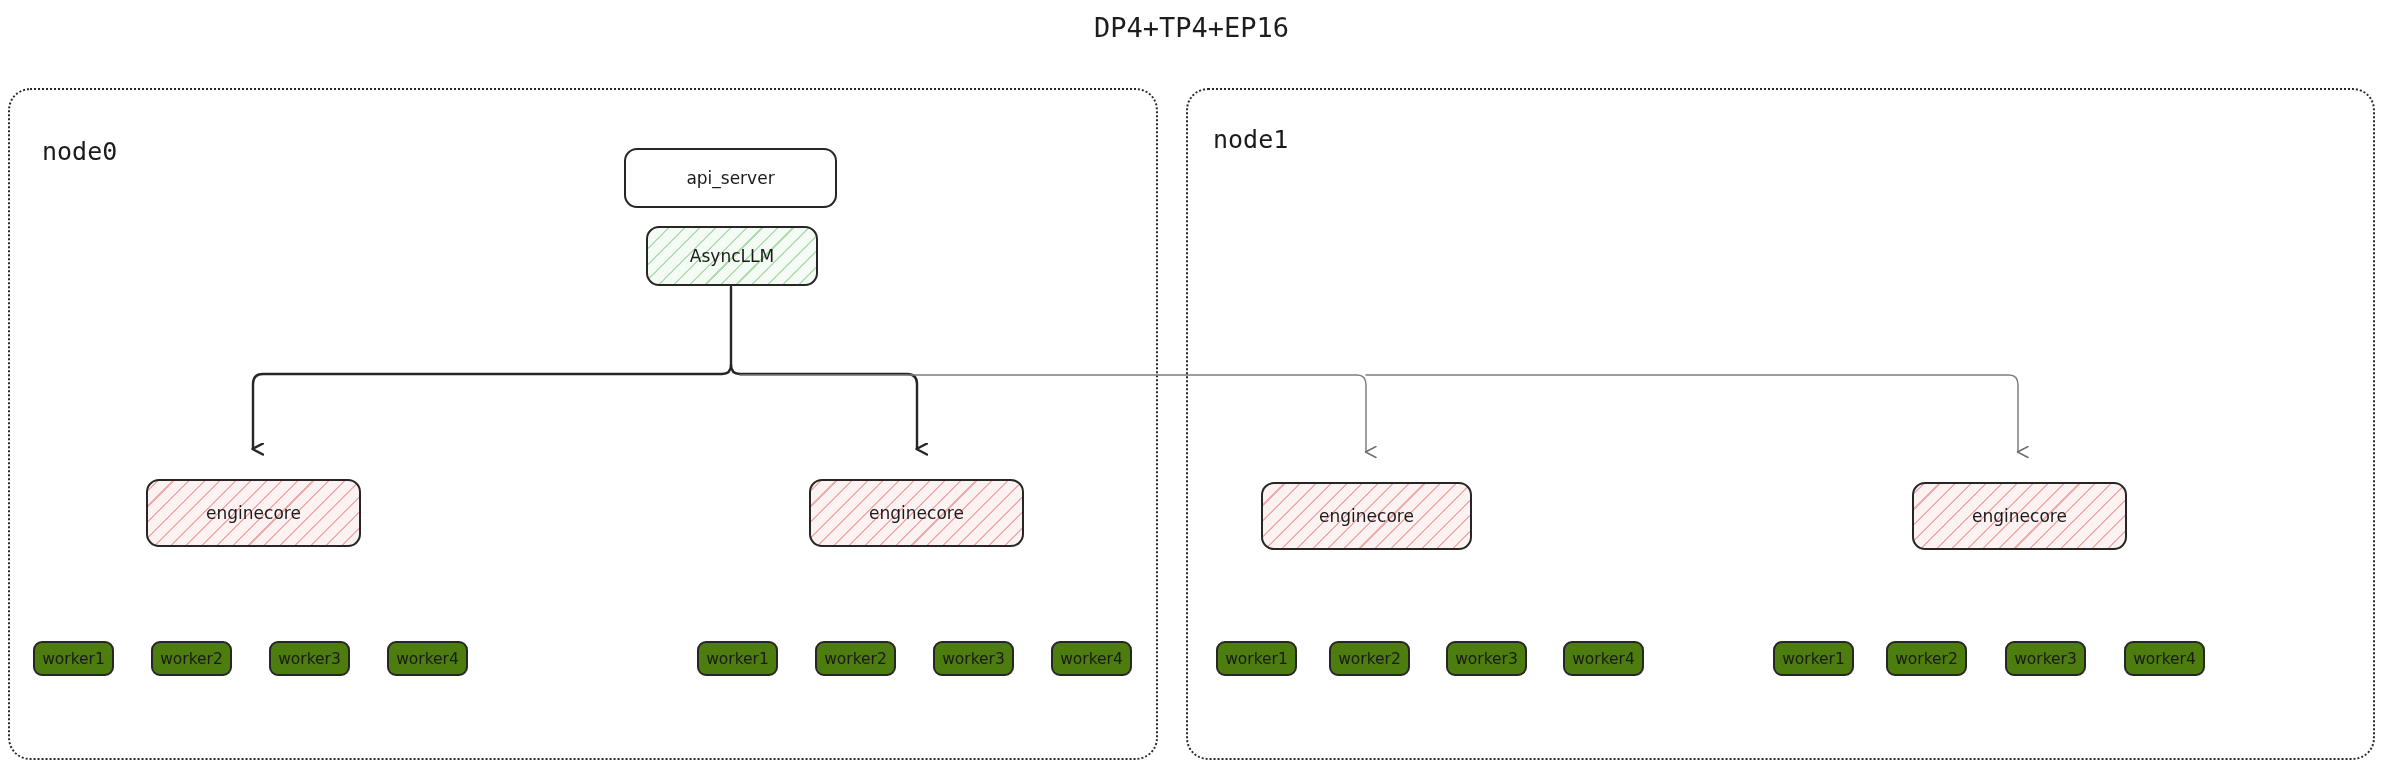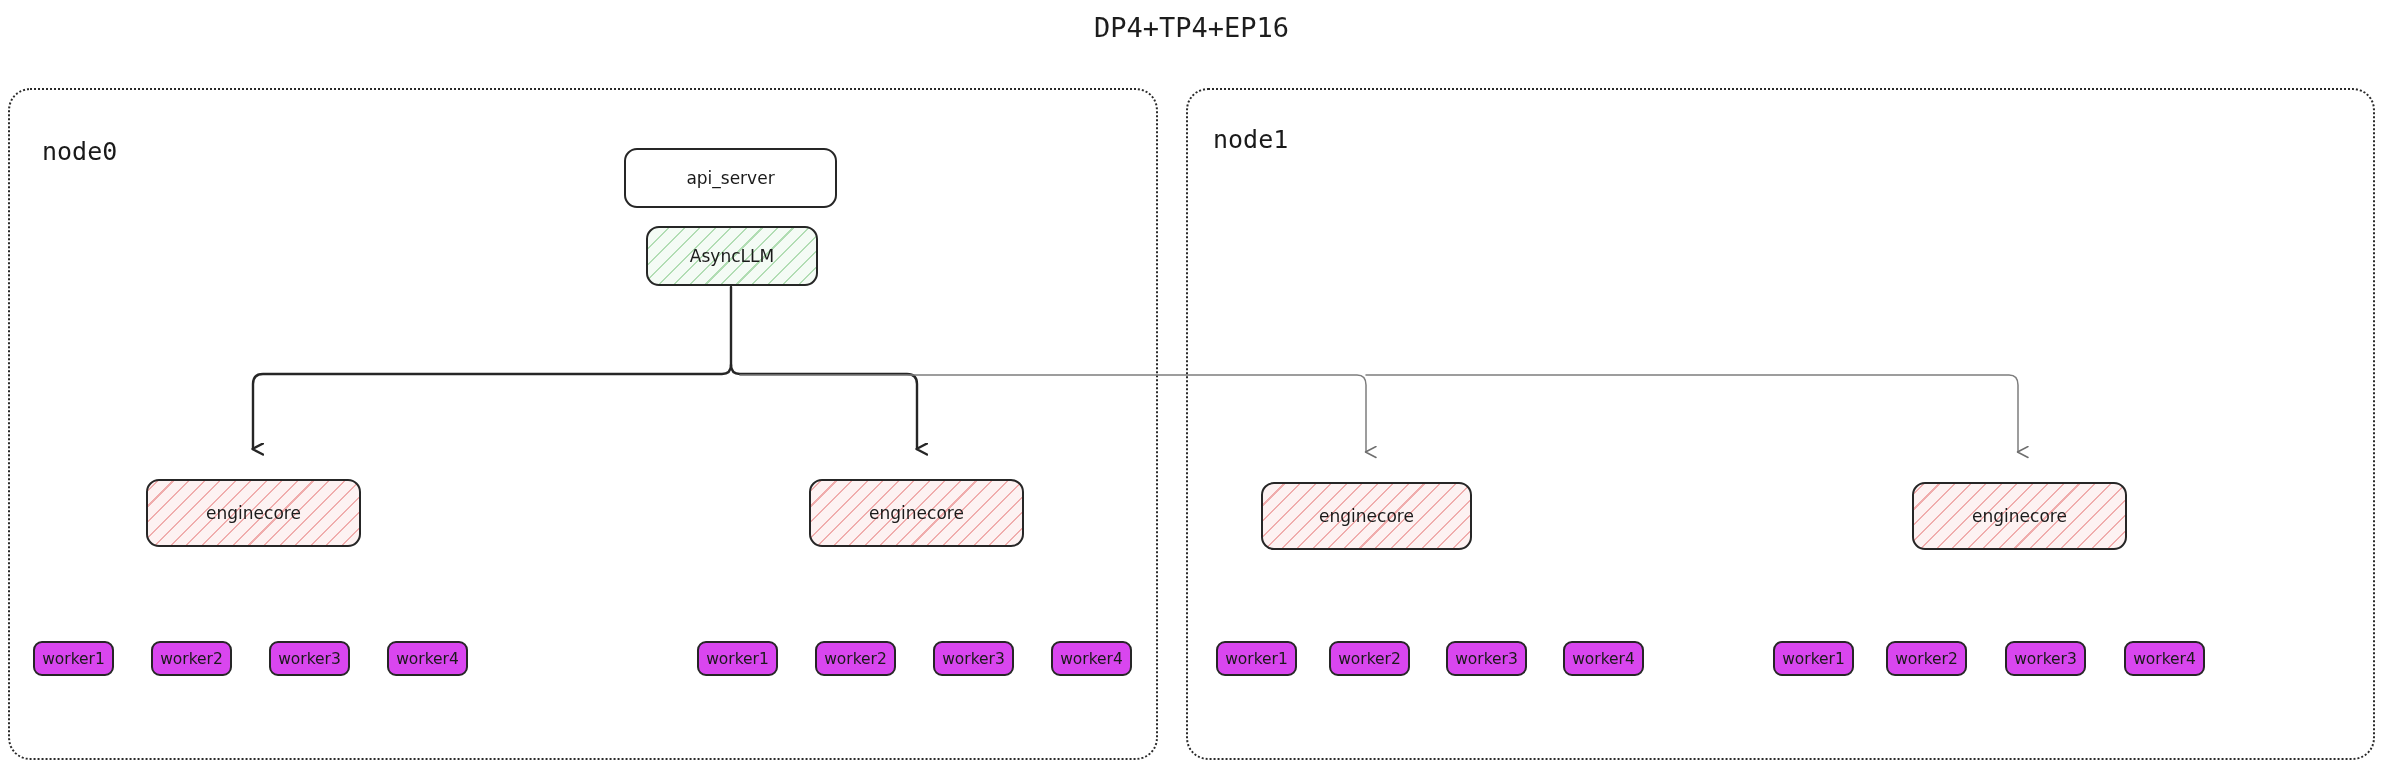--- a/index.html
+++ b/index.html
@@ -87,21 +87,21 @@
         rgba(255,255,255,0) 11px
       ),
       #fdf2f2;
     margin-top: 20px;
   }
 
   .box-worker {
     border-radius: 9px;
     border-width: 2px;
     font-size: 15.5px;
-    background: #d946ef;
+    background: #4d7c0f;
   }
 
   
   #connectors {
     position: absolute;
     left: 0; top: 0;
     width: 2383px; height: 773px;
     pointer-events: none;
   }
 </style>

